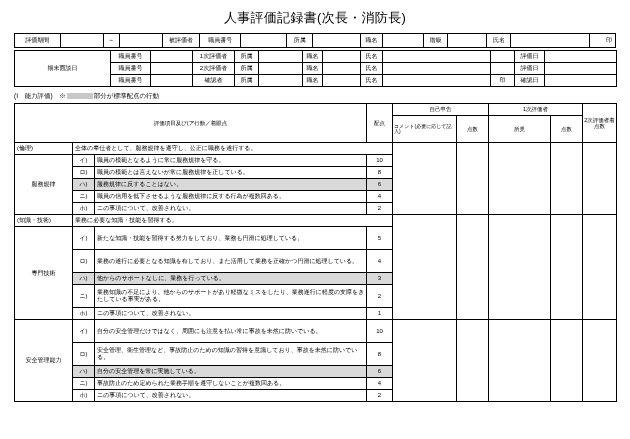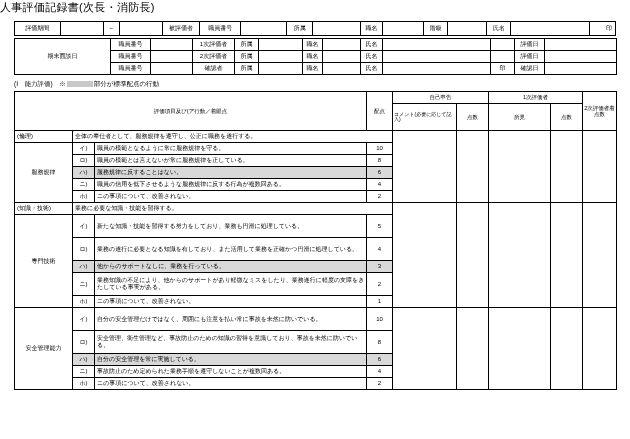--- a/index.html
+++ b/index.html
@@ -15,23 +15,23 @@
     overflow: hidden;
   }
   .page {
     position: relative;
     width: 630px;
     height: 439px;
     padding: 0;
     box-sizing: border-box;
   }
   .doc-title {
-    text-align: left;
-    font-size: 11px;
-    margin-top: 0;
+    text-align: center;
+    font-size: 13px;
+    margin-top: 9px;
     letter-spacing: 0.3px;
   }
 
   table {
     border-collapse: collapse;
     table-layout: fixed;
   }
   td, th {
     border: 0.7px solid #000;
     font-size: 6px;

